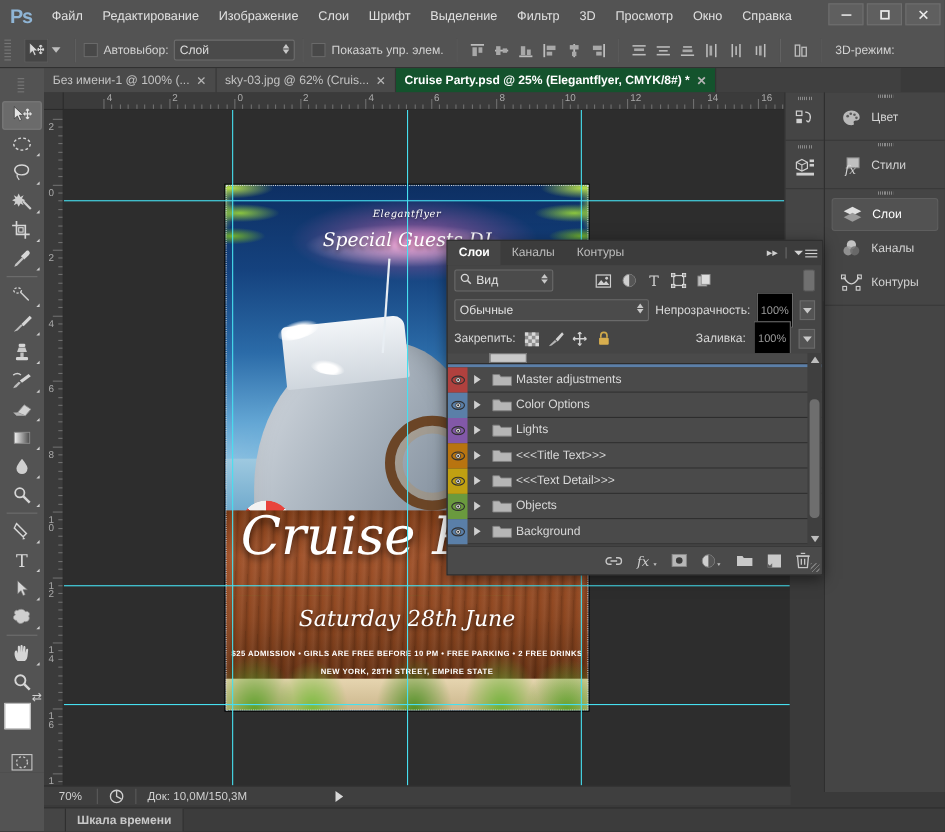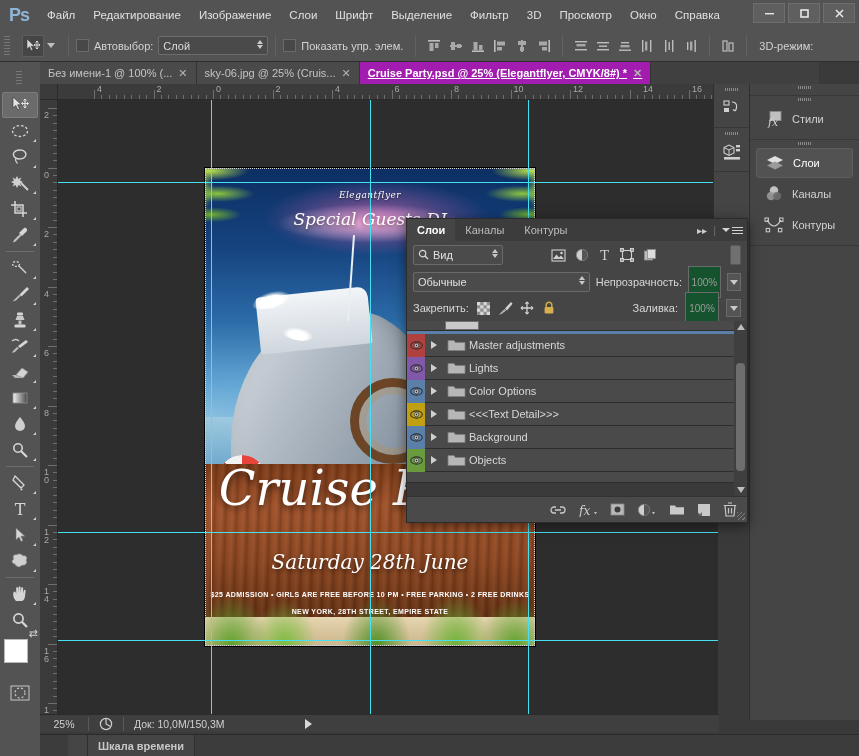--- a/index.html
+++ b/index.html
@@ -63,21 +63,21 @@
   
   .tabbar {
     position:absolute; left:40px; top:62px; width:779px; height:22px;
     background:#404040; display:flex; align-items:flex-end;
   }
   .doctab {
     height:22px; display:flex; align-items:center; gap:6px;
     padding:0 8px; background:#4a4a4a; border-right:1px solid #333;
     font-size:11px; color:#c3c3c3; white-space:nowrap;
   }
-  .doctab.active { background:#a21caf; color:#ffffff; font-weight:bold;text-decoration:underline; }
+  .doctab.active { background:#14532d; color:#ffffff; font-weight:bold; }
   .tabclose { font-size:11px; color:#b5b5b5; }
 
   
   .ruler-corner { position:absolute; left:40px; top:84px; width:18px;height:16px;
      background:#3b3b3b; border-right:1px solid #2a2a2a; border-bottom:1px solid #2a2a2a;}
   .ruler-h {
     position:absolute; left:58px; top:84px; width:660px; height:16px;
     background:#3b3b3b; border-bottom:1px solid #2a2a2a; overflow:hidden;
   }
   .ruler-v {
@@ -212,35 +212,35 @@
     box-shadow:0 3px 12px rgba(0,0,0,.5);
     display:flex; flex-direction:column;
   }
   .lp-tabs { height:22px; background:#3c3c3c; display:flex; align-items:stretch; position:relative;}
   .lp-tab { padding:0 10px; display:flex; align-items:center; font-size:11px; color:#bcbcbc; }
   .lp-tab.active { background:#454545; color:#ffffff; font-weight:bold; }
   .lp-tabs-right { position:absolute; right:4px; top:0; height:22px; display:flex; align-items:center; gap:6px; }
   .dbl-arrow { color:#cfcfcf; font-size:10px; }
   .hamburger { display:flex; flex-direction:column; gap:2px; }
   .hamburger i { display:block; width:11px;height:1px;background:#d3d3d3;}
-  .lp-row1 { height:28px; display:flex; align-items:center; padding:0 6px; gap:20px; }
+  .lp-row1 { height:28px; display:flex; align-items:center; padding:0 6px; gap:10px; }
   .filter-sel {
     width:90px; height:20px; background:#4b4b4b; border:1px solid #6a6a6a; border-radius:2px;
     display:flex; align-items:center; gap:4px; padding:0 4px; font-size:11px; color:#e2e2e2; position:relative;
   }
   .kind-icons { display:flex; gap:9px; margin-left:28px; align-items:center;}
   .kind-icons span { color:#cacaca; font-size:12px; display:flex; align-items:center;}
   .togglepill { position:absolute; right:6px; width:11px;height:20px; background:#707070; border:1px solid #585858; border-radius:2px;}
   .lp-row2 { height:26px; display:flex; align-items:center; padding:0 6px; gap:6px; }
   .blend-sel {
     width:185px; height:20px; background:#4b4b4b; border:1px solid #6a6a6a; border-radius:2px;
     display:flex;align-items:center; padding:0 4px; font-size:11px; color:#e0e0e0; position:relative;
   }
   .num-field {
-    width:34px;height:32px;background:#14532d;border:1px solid #6a6a6a;
+    width:34px;height:32px;background:#000000;border:1px solid #6a6a6a;
     font-size:10px;color:#9b9b9b;display:flex;align-items:center;justify-content:center;
   }
   .num-drop { width:15px;height:18px;background:#545454;border:1px solid #6a6a6a;
     display:flex;align-items:center;justify-content:center;}
   .lp-row3 { height:26px; display:flex; align-items:center; padding:0 6px; gap:7px; }
   .lock-ic { width:15px;height:15px;display:flex;align-items:center;justify-content:center;color:#c9c9c9;}
   .lp-listwrap { flex:1; position:relative; background:#3a3a3a; overflow:hidden; }
   .lp-partialrow { height:10px; background:#4a4a4a; border-bottom:1px solid #2d2d2d; position:relative;}
   .lp-partialrow .thumb-part { position:absolute; left:38px; top:0; width:34px; height:9px;
      background:#c9c9c9; border:1px solid #6e6e6e; }
@@ -295,21 +295,21 @@
     background:#3f3f3f; border-top:1px solid #2b2b2b;
     display:flex; align-items:center; font-size:10.5px; color:#d0d0d0;
   }
   .sb-zoom { width:48px; text-align:center; }
   .sb-sep { width:1px; height:14px; background:#5a5a5a; }
   .sb-icon { width:34px; display:flex; align-items:center; justify-content:center;}
   .sb-doc { padding:0 10px; }
   .sb-arrow { width:0;height:0;border-top:5px solid transparent;border-bottom:5px solid transparent;border-left:7px solid #d8d8d8; margin-left:70px;}
   .timeline-bar {
     position:absolute; left:40px; top:734px; width:819px; height:22px;
-    background:#3c3c3c; border-top:1px solid #2b2b2b; display:flex; align-items:center;padding-left:28px;
+    background:#3c3c3c; border-top:1px solid #2b2b2b; display:flex; align-items:center;
   }
   .tl-handle { width:20px;height:22px; background:#454545; border-right:1px solid #2f2f2f;}
   .tl-tab { padding:0 10px; height:22px; display:flex; align-items:center;
      font-size:11px; color:#c8c8c8; font-weight:bold; background:#454545; border-right:1px solid #2f2f2f;}
   .bl-corner { position:absolute; left:0; top:702px; width:40px; height:54px; background:#535353;}
 </style>
 </head>
 <body>
 
 <div class="app">
@@ -475,21 +475,21 @@
     <div class="vsep"></div>
     <span class="opt-label">3D-режим:</span>
   </div>
 
   <div class="tabbar">
     <div class="doctab">
       <span>Без имени-1 @ 100% (...</span>
       <span class="tabclose">✕</span>
     </div>
     <div class="doctab">
-      <span>sky-06.jpg @ 25% (Cruis...</span>
+      <span>sky-03.jpg @ 62% (Cruis...</span>
       <span class="tabclose">✕</span>
     </div>
     <div class="doctab active">
       <span>Cruise Party.psd @ 25% (Elegantflyer, CMYK/8#) *</span>
       <span class="tabclose">✕</span>
     </div>
   </div>
 
   <div class="ruler-corner"></div>
   <div class="ruler-h" id="rulerH">
@@ -924,20 +924,32 @@
           </svg>
       </div>
     </div>
   </div>
 
   <div class="dock-right">
     <div class="dr-group">
       <div class="dockgrip">
           <i></i>
         </div>
+      <div class="dr-item">
+        <span class="dr-ic">
+          <svg width="18" height="16" viewBox="0 0 18 16">
+              <path d="M9 1.5 C13.5 1.5 16.5 4.2 16.5 7.5 C16.5 10 14.5 10.5 13 10.5 C11.8 10.5 11 11.2 11 12.2 C11 13.3 11.8 14 11 14.5 C10.5 14.8 9.7 14.8 9 14.8 C4.8 14.8 1.5 11.8 1.5 8 C1.5 4.2 4.8 1.5 9 1.5 Z" fill="#b9b9b9"></path>
+              <circle cx="5.6" cy="6.6" r="1.2" fill="#5a5a5a"></circle>
+              <circle cx="8.4" cy="4.4" r="1.2" fill="#5a5a5a"></circle>
+              <circle cx="11.8" cy="5.3" r="1.2" fill="#5a5a5a"></circle>
+              <circle cx="13.6" cy="8.1" r="1.2" fill="#5a5a5a"></circle>
+            </svg>
+        </span>
+        <span>Цвет</span>
+      </div>
     </div>
     <div class="dr-group">
       <div class="dockgrip">
           <i></i>
         </div>
       <div class="dr-item">
         <span class="dr-ic">
           <svg width="20" height="18" viewBox="0 0 20 18">
               <rect x="6" y="1.5" width="11" height="9" fill="#c0c0c0" stroke="#8a8a8a" stroke-width=".9"></rect>
               <text x="4" y="16" font-size="11" font-style="italic" font-family="DejaVu Serif, serif" fill="#d6d6d6">fx</text>
@@ -1128,108 +1140,126 @@
               <span class="tri-r"></span>
             </div>
             <div class="lr-folder">
               <svg width="19" height="14" viewBox="0 0 19 14">
                 <path d="M1 2.5 L7 2.5 L8.4 4.5 L18 4.5 L18 12.5 L1 12.5 Z" fill="#b6b6b6" stroke="#7e7e7e" stroke-width=".8"></path>
               </svg>
             </div>
             <div class="lr-name">Master adjustments</div>
           </div>
           <div class="layer-row">
+            <div class="lr-color" style="background:#5a7fa8">
+              <svg class="eye" viewBox="0 0 14 9">
+                <ellipse cx="7" cy="4.5" rx="6.2" ry="3.9" fill="none" stroke="#2f2f2f" stroke-width="1.1"></ellipse>
+                <circle cx="7" cy="4.5" r="2.4" fill="#e6e6e6" stroke="#2f2f2f" stroke-width=".8"></circle>
+                <circle cx="7" cy="4.5" r="1" fill="#2f2f2f"></circle>
+              </svg>
+            </div>
+            <div class="lr-arrow">
+              <span class="tri-r"></span>
+            </div>
+            <div class="lr-folder">
+              <svg width="19" height="14" viewBox="0 0 19 14">
+                <path d="M1 2.5 L7 2.5 L8.4 4.5 L18 4.5 L18 12.5 L1 12.5 Z" fill="#b6b6b6" stroke="#7e7e7e" stroke-width=".8"></path>
+              </svg>
+            </div>
+            <div class="lr-name">Color Options</div>
+          </div>
+          <div class="layer-row">
             <div class="lr-color" style="background:#8258a8">
               <svg class="eye" viewBox="0 0 14 9">
                 <ellipse cx="7" cy="4.5" rx="6.2" ry="3.9" fill="none" stroke="#2f2f2f" stroke-width="1.1"></ellipse>
                 <circle cx="7" cy="4.5" r="2.4" fill="#e6e6e6" stroke="#2f2f2f" stroke-width=".8"></circle>
                 <circle cx="7" cy="4.5" r="1" fill="#2f2f2f"></circle>
               </svg>
             </div>
             <div class="lr-arrow">
               <span class="tri-r"></span>
             </div>
             <div class="lr-folder">
               <svg width="19" height="14" viewBox="0 0 19 14">
                 <path d="M1 2.5 L7 2.5 L8.4 4.5 L18 4.5 L18 12.5 L1 12.5 Z" fill="#b6b6b6" stroke="#7e7e7e" stroke-width=".8"></path>
               </svg>
             </div>
             <div class="lr-name">Lights</div>
+          </div>
+          <div class="layer-row">
+            <div class="lr-color" style="background:#b87410">
+              <svg class="eye" viewBox="0 0 14 9">
+                <ellipse cx="7" cy="4.5" rx="6.2" ry="3.9" fill="none" stroke="#2f2f2f" stroke-width="1.1"></ellipse>
+                <circle cx="7" cy="4.5" r="2.4" fill="#e6e6e6" stroke="#2f2f2f" stroke-width=".8"></circle>
+                <circle cx="7" cy="4.5" r="1" fill="#2f2f2f"></circle>
+              </svg>
+            </div>
+            <div class="lr-arrow">
+              <span class="tri-r"></span>
+            </div>
+            <div class="lr-folder">
+              <svg width="19" height="14" viewBox="0 0 19 14">
+                <path d="M1 2.5 L7 2.5 L8.4 4.5 L18 4.5 L18 12.5 L1 12.5 Z" fill="#b6b6b6" stroke="#7e7e7e" stroke-width=".8"></path>
+              </svg>
+            </div>
+            <div class="lr-name">&lt;&lt;&lt;Title Text&gt;&gt;&gt;</div>
+          </div>
+          <div class="layer-row">
+            <div class="lr-color" style="background:#c0a012">
+              <svg class="eye" viewBox="0 0 14 9">
+                <ellipse cx="7" cy="4.5" rx="6.2" ry="3.9" fill="none" stroke="#2f2f2f" stroke-width="1.1"></ellipse>
+                <circle cx="7" cy="4.5" r="2.4" fill="#e6e6e6" stroke="#2f2f2f" stroke-width=".8"></circle>
+                <circle cx="7" cy="4.5" r="1" fill="#2f2f2f"></circle>
+              </svg>
+            </div>
+            <div class="lr-arrow">
+              <span class="tri-r"></span>
+            </div>
+            <div class="lr-folder">
+              <svg width="19" height="14" viewBox="0 0 19 14">
+                <path d="M1 2.5 L7 2.5 L8.4 4.5 L18 4.5 L18 12.5 L1 12.5 Z" fill="#b6b6b6" stroke="#7e7e7e" stroke-width=".8"></path>
+              </svg>
+            </div>
+            <div class="lr-name">&lt;&lt;&lt;Text Detail&gt;&gt;&gt;</div>
+          </div>
+          <div class="layer-row">
+            <div class="lr-color" style="background:#6a9a3e">
+              <svg class="eye" viewBox="0 0 14 9">
+                <ellipse cx="7" cy="4.5" rx="6.2" ry="3.9" fill="none" stroke="#2f2f2f" stroke-width="1.1"></ellipse>
+                <circle cx="7" cy="4.5" r="2.4" fill="#e6e6e6" stroke="#2f2f2f" stroke-width=".8"></circle>
+                <circle cx="7" cy="4.5" r="1" fill="#2f2f2f"></circle>
+              </svg>
+            </div>
+            <div class="lr-arrow">
+              <span class="tri-r"></span>
+            </div>
+            <div class="lr-folder">
+              <svg width="19" height="14" viewBox="0 0 19 14">
+                <path d="M1 2.5 L7 2.5 L8.4 4.5 L18 4.5 L18 12.5 L1 12.5 Z" fill="#b6b6b6" stroke="#7e7e7e" stroke-width=".8"></path>
+              </svg>
+            </div>
+            <div class="lr-name">Objects</div>
           </div>
           <div class="layer-row">
             <div class="lr-color" style="background:#5a7fa8">
               <svg class="eye" viewBox="0 0 14 9">
                 <ellipse cx="7" cy="4.5" rx="6.2" ry="3.9" fill="none" stroke="#2f2f2f" stroke-width="1.1"></ellipse>
                 <circle cx="7" cy="4.5" r="2.4" fill="#e6e6e6" stroke="#2f2f2f" stroke-width=".8"></circle>
                 <circle cx="7" cy="4.5" r="1" fill="#2f2f2f"></circle>
               </svg>
             </div>
             <div class="lr-arrow">
               <span class="tri-r"></span>
             </div>
             <div class="lr-folder">
               <svg width="19" height="14" viewBox="0 0 19 14">
                 <path d="M1 2.5 L7 2.5 L8.4 4.5 L18 4.5 L18 12.5 L1 12.5 Z" fill="#b6b6b6" stroke="#7e7e7e" stroke-width=".8"></path>
               </svg>
             </div>
-            <div class="lr-name">Color Options</div>
-          </div>
-          <div class="layer-row">
-            <div class="lr-color" style="background:#c0a012">
-              <svg class="eye" viewBox="0 0 14 9">
-                <ellipse cx="7" cy="4.5" rx="6.2" ry="3.9" fill="none" stroke="#2f2f2f" stroke-width="1.1"></ellipse>
-                <circle cx="7" cy="4.5" r="2.4" fill="#e6e6e6" stroke="#2f2f2f" stroke-width=".8"></circle>
-                <circle cx="7" cy="4.5" r="1" fill="#2f2f2f"></circle>
-              </svg>
-            </div>
-            <div class="lr-arrow">
-              <span class="tri-r"></span>
-            </div>
-            <div class="lr-folder">
-              <svg width="19" height="14" viewBox="0 0 19 14">
-                <path d="M1 2.5 L7 2.5 L8.4 4.5 L18 4.5 L18 12.5 L1 12.5 Z" fill="#b6b6b6" stroke="#7e7e7e" stroke-width=".8"></path>
-              </svg>
-            </div>
-            <div class="lr-name">&lt;&lt;&lt;Text Detail&gt;&gt;&gt;</div>
-          </div>
-          <div class="layer-row">
-            <div class="lr-color" style="background:#5a7fa8">
-              <svg class="eye" viewBox="0 0 14 9">
-                <ellipse cx="7" cy="4.5" rx="6.2" ry="3.9" fill="none" stroke="#2f2f2f" stroke-width="1.1"></ellipse>
-                <circle cx="7" cy="4.5" r="2.4" fill="#e6e6e6" stroke="#2f2f2f" stroke-width=".8"></circle>
-                <circle cx="7" cy="4.5" r="1" fill="#2f2f2f"></circle>
-              </svg>
-            </div>
-            <div class="lr-arrow">
-              <span class="tri-r"></span>
-            </div>
-            <div class="lr-folder">
-              <svg width="19" height="14" viewBox="0 0 19 14">
-                <path d="M1 2.5 L7 2.5 L8.4 4.5 L18 4.5 L18 12.5 L1 12.5 Z" fill="#b6b6b6" stroke="#7e7e7e" stroke-width=".8"></path>
-              </svg>
-            </div>
             <div class="lr-name">Background</div>
-          </div>
-          <div class="layer-row">
-            <div class="lr-color" style="background:#6a9a3e">
-              <svg class="eye" viewBox="0 0 14 9">
-                <ellipse cx="7" cy="4.5" rx="6.2" ry="3.9" fill="none" stroke="#2f2f2f" stroke-width="1.1"></ellipse>
-                <circle cx="7" cy="4.5" r="2.4" fill="#e6e6e6" stroke="#2f2f2f" stroke-width=".8"></circle>
-                <circle cx="7" cy="4.5" r="1" fill="#2f2f2f"></circle>
-              </svg>
-            </div>
-            <div class="lr-arrow">
-              <span class="tri-r"></span>
-            </div>
-            <div class="lr-folder">
-              <svg width="19" height="14" viewBox="0 0 19 14">
-                <path d="M1 2.5 L7 2.5 L8.4 4.5 L18 4.5 L18 12.5 L1 12.5 Z" fill="#b6b6b6" stroke="#7e7e7e" stroke-width=".8"></path>
-              </svg>
-            </div>
-            <div class="lr-name">Objects</div>
           </div>
         </div>
       <div class="lp-bottomrow">
         
       </div>
       <div class="lp-scroll">
         <div class="lp-sb-up">
           <svg width="8" height="6" viewBox="0 0 8 6">
               <path d="M4 0 L8 6 L0 6 Z" fill="#bdbdbd"></path>
             </svg>
@@ -1284,21 +1314,21 @@
         <svg width="14" height="15" viewBox="0 0 14 15">
             <path d="M2 3.5 L12 3.5 L11 14 L3 14 Z" fill="none" stroke="#c7c7c7" stroke-width="1.2"></path>
             <path d="M0.8 3.5 L13.2 3.5 M5 1 L9 1 M5.5 6 L5.5 11.5 M8.5 6 L8.5 11.5" stroke="#c7c7c7" stroke-width="1.2"></path>
           </svg>
       </span>
     </div>
     <div class="resize-grip"></div>
   </div>
 
   <div class="statusbar">
-    <div class="sb-zoom">25%</div>
+    <div class="sb-zoom">70%</div>
     <div class="sb-sep"></div>
     <div class="sb-icon">
       <svg width="14" height="14" viewBox="0 0 14 14">
           <circle cx="7" cy="7" r="5.6" fill="none" stroke="#cfcfcf" stroke-width="1.2"></circle>
           <path d="M7 1.4 L7 7 L11.5 9.5" fill="none" stroke="#cfcfcf" stroke-width="1.2"></path>
         </svg>
     </div>
     <div class="sb-sep"></div>
     <div class="sb-doc">Док: 10,0М/150,3М</div>
     <div class="sb-arrow"></div>

